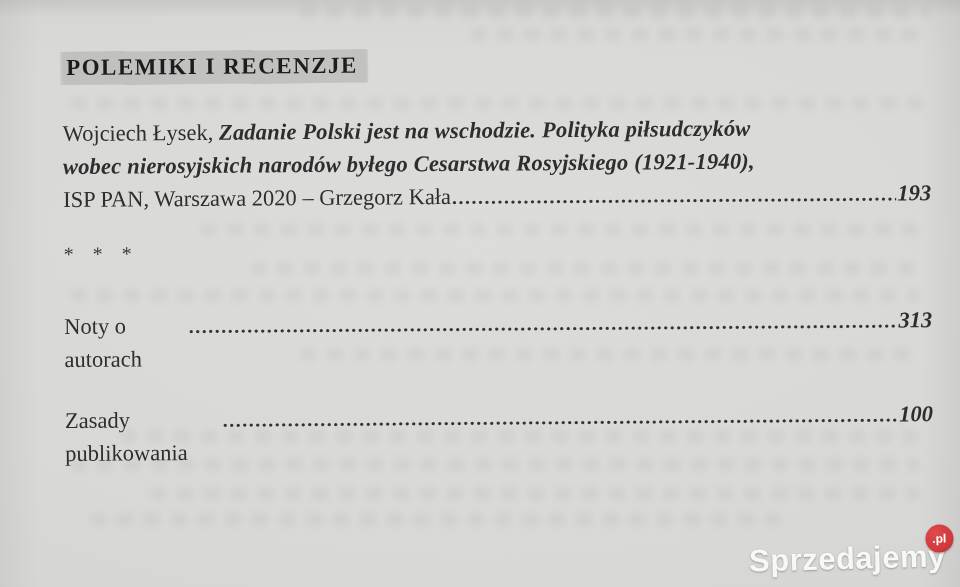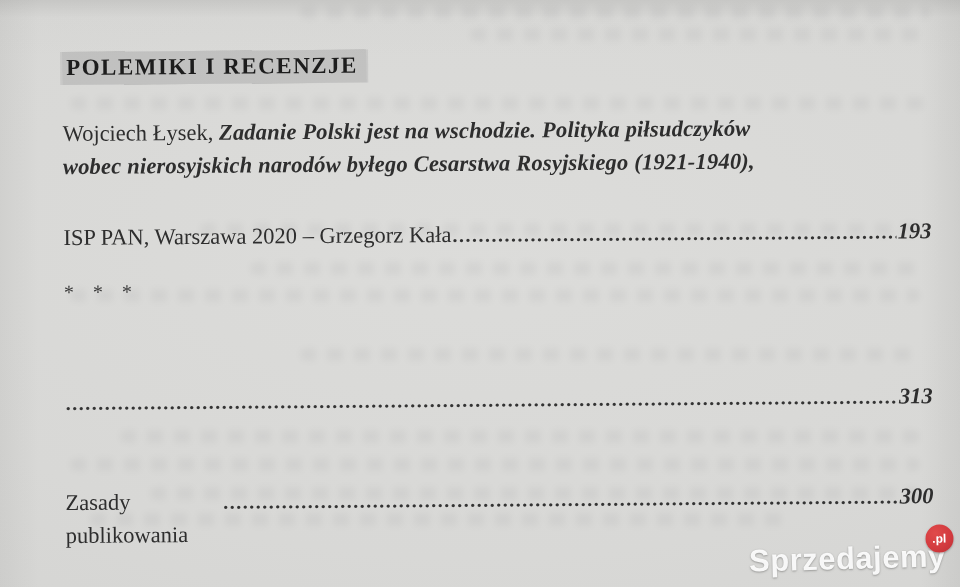--- a/index.html
+++ b/index.html
@@ -38,21 +38,21 @@
     box-shadow: 2px 0 0 rgba(70,70,72,0.10), -2px 0 0 rgba(70,70,72,0.10);
   }
   .entry { margin-top: 32px; font-size: 22.5px; line-height: 33px; white-space: nowrap; }
   .entry .title { font-weight: bold; font-style: italic; letter-spacing: 0.2px; }
   .entry-line3 { display: flex; align-items: baseline; }
   .leader {
     flex: 1 1 auto; overflow: hidden; white-space: nowrap;
     font-weight: bold; letter-spacing: 1.5px; font-size: 20px;
     margin: 0 1px; color: #333;
   }
-  .pagenum { font-style: italic; font-weight: 600; flex: 0 0 auto; margin-top: 38px; }
+  .pagenum { font-style: italic; font-weight: 600; flex: 0 0 auto; }
   .separator { margin-top: 26px; font-size: 20px; letter-spacing: 7px; color: #3a3a3a; }
   .toc-row {
     display: flex; align-items: baseline;
     font-size: 22.5px; line-height: 33px; color: #2e2e2e;
   }
   .toc-row.first { margin-top: 44px; }
   .toc-row.second { margin-top: 28px; }
   .watermark {
     position: absolute; right: 14px; bottom: 10px;
     transform: rotate(-1.5deg);
@@ -103,28 +103,29 @@
       <div class="entry-line3">
         <span>ISP PAN, Warszawa 2020 – Grzegorz Kała </span>
         <span class="leader">................................................................................................................................</span>
         <span class="pagenum">193</span>
       </div>
     </div>
 
     <div class="separator">* * *</div>
 
     <div class="toc-row first">
+      <span>Noty o autorach </span>
       <span class="leader">................................................................................................................................</span>
       <span class="pagenum">313</span>
     </div>
 
     <div class="toc-row second">
       <span>Zasady publikowania </span>
       <span class="leader">................................................................................................................................</span>
-      <span class="pagenum">300</span>
+      <span class="pagenum">100</span>
     </div>
 
   </div>
 
   <div class="watermark">
     <span class="wm-text">Sprzedajemy</span>
     <div class="wm-badge">
       <span>.pl</span>
     </div>
   </div>

